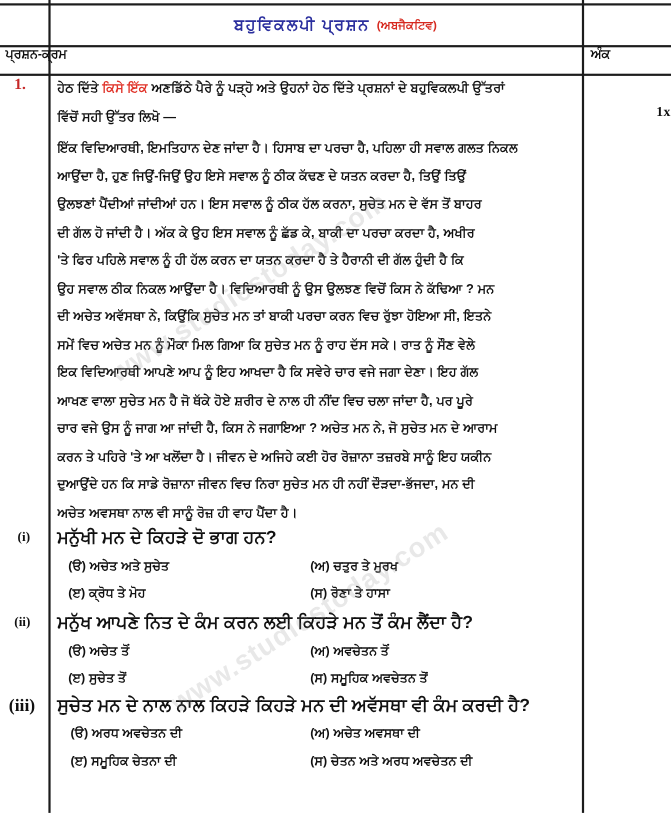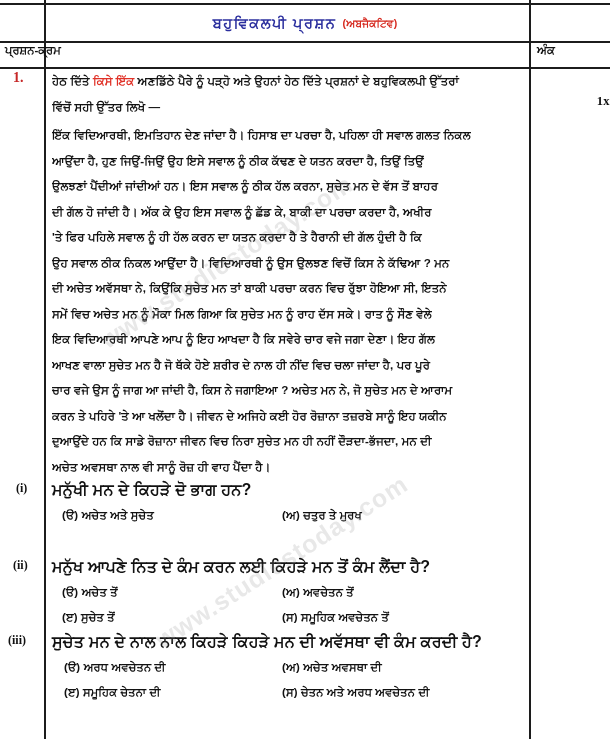--- a/index.html
+++ b/index.html
@@ -128,21 +128,21 @@
     z-index: 4;
     text-align: left;
   }
   #qnum-1 {
     left: 13px; top: 70px;
     font-size: 14px;
     color: #c62828;
   }
   #qnum-i   { left: 16px; top: 481px; font-size: 12px; }
   #qnum-ii  { left: 13px; top: 558px; font-size: 12px; text-align: center; }
-  #qnum-iii { left: 8px;  top: 633px; font-size: 12px; }
+  #qnum-iii { left: 8px;  top: 633px; font-size: 16px; }
 
   
   .marks {
     position: absolute;
     left: 529px;
     width: 81px;
     text-align: center;
     font-family: "Liberation Serif", serif;
     font-size: 12px;
     font-weight: 700;
@@ -284,20 +284,30 @@
     <div class="opt-row">
       <div class="opt opt-a">
         <span>(ੳ)</span>
         <span>ਅਚੇਤ ਅਤੇ ਸੁਚੇਤ</span>
       </div>
       <div class="opt opt-b">
         <span>(ਅ)</span>
         <span>ਚਤੁਰ ਤੇ ਮੁਰਖ</span>
       </div>
     </div>
+    <div class="opt-row">
+      <div class="opt opt-a">
+        <span>(ੲ)</span>
+        <span>ਕ੍ਰੋਧ ਤੇ ਮੋਹ</span>
+      </div>
+      <div class="opt opt-b">
+        <span>(ਸ)</span>
+        <span>ਰੋਣਾ ਤੇ ਹਾਸਾ</span>
+      </div>
+    </div>
   </div>
 
   <div class="qnum" id="qnum-ii">(ii)</div>
   <div class="marks" id="marks-ii">1</div>
   <div class="mcq" id="mcq-ii">
     <div class="mcq-stem">ਮਨੁੱਖ ਆਪਣੇ ਨਿਤ ਦੇ ਕੰਮ ਕਰਨ ਲਈ ਕਿਹੜੇ ਮਨ ਤੋਂ ਕੰਮ ਲੈਂਦਾ ਹੈ?</div>
     <div class="opt-row">
       <div class="opt opt-a">
         <span>(ੳ)</span>
         <span>ਅਚੇਤ ਤੋਂ</span>

